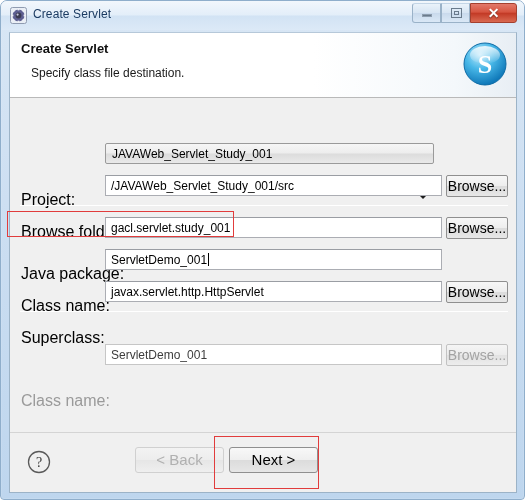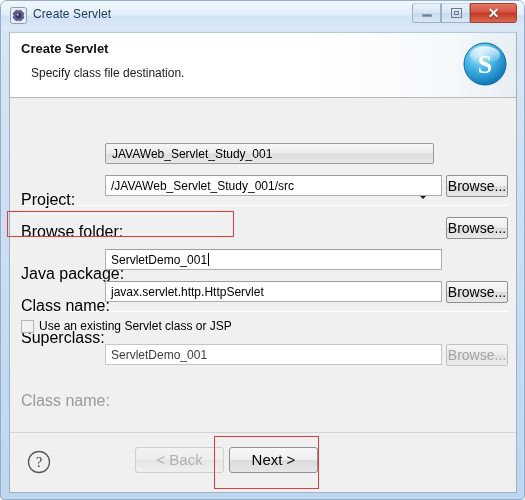--- a/index.html
+++ b/index.html
@@ -345,40 +345,37 @@
       <div class="row" style="top:76px;height:22px">
         <span class="lbl" style="left:11px">Browse folder:</span>
         <div class="field">/JAVAWeb_Servlet_Study_001/src</div>
         <div class="browse">Browse...</div>
       </div>
 
       <div class="sep" style="top:106px"></div>
 
       <div class="row" style="top:118px;height:22px">
         <span class="lbl" style="left:11px">Java package:</span>
+        <div class="field">gacl.servlet.study_001</div>
         <div class="browse">Browse...</div>
       </div>
 
       <div class="row" style="top:150px;height:22px">
         <span class="lbl" style="left:11px">Class name:</span>
         <div class="field"><span>ServletDemo_001</span><span id="caret"></span></div>
       </div>
 
       <div class="row" style="top:182px;height:22px">
         <span class="lbl" style="left:11px">Superclass:</span>
         <div class="field">javax.servlet.http.HttpServlet</div>
         <div class="browse">Browse...</div>
       </div>
 
       <div class="sep" style="top:212px"></div>
 
-      <div id="chk-row" style="top:219px">
-        <span id="chk-box"></span>
-        <span id="chk-label">Use an existing Servlet class or JSP</span>
-      </div>
 
       <div class="row" style="top:245px;height:22px">
         <span class="lbl disabled" style="left:11px">Class name:</span>
         <div class="field disabled">ServletDemo_001</div>
         <div class="browse disabled">Browse...</div>
       </div>
 
     </div>
 
     <div id="buttonbar">

